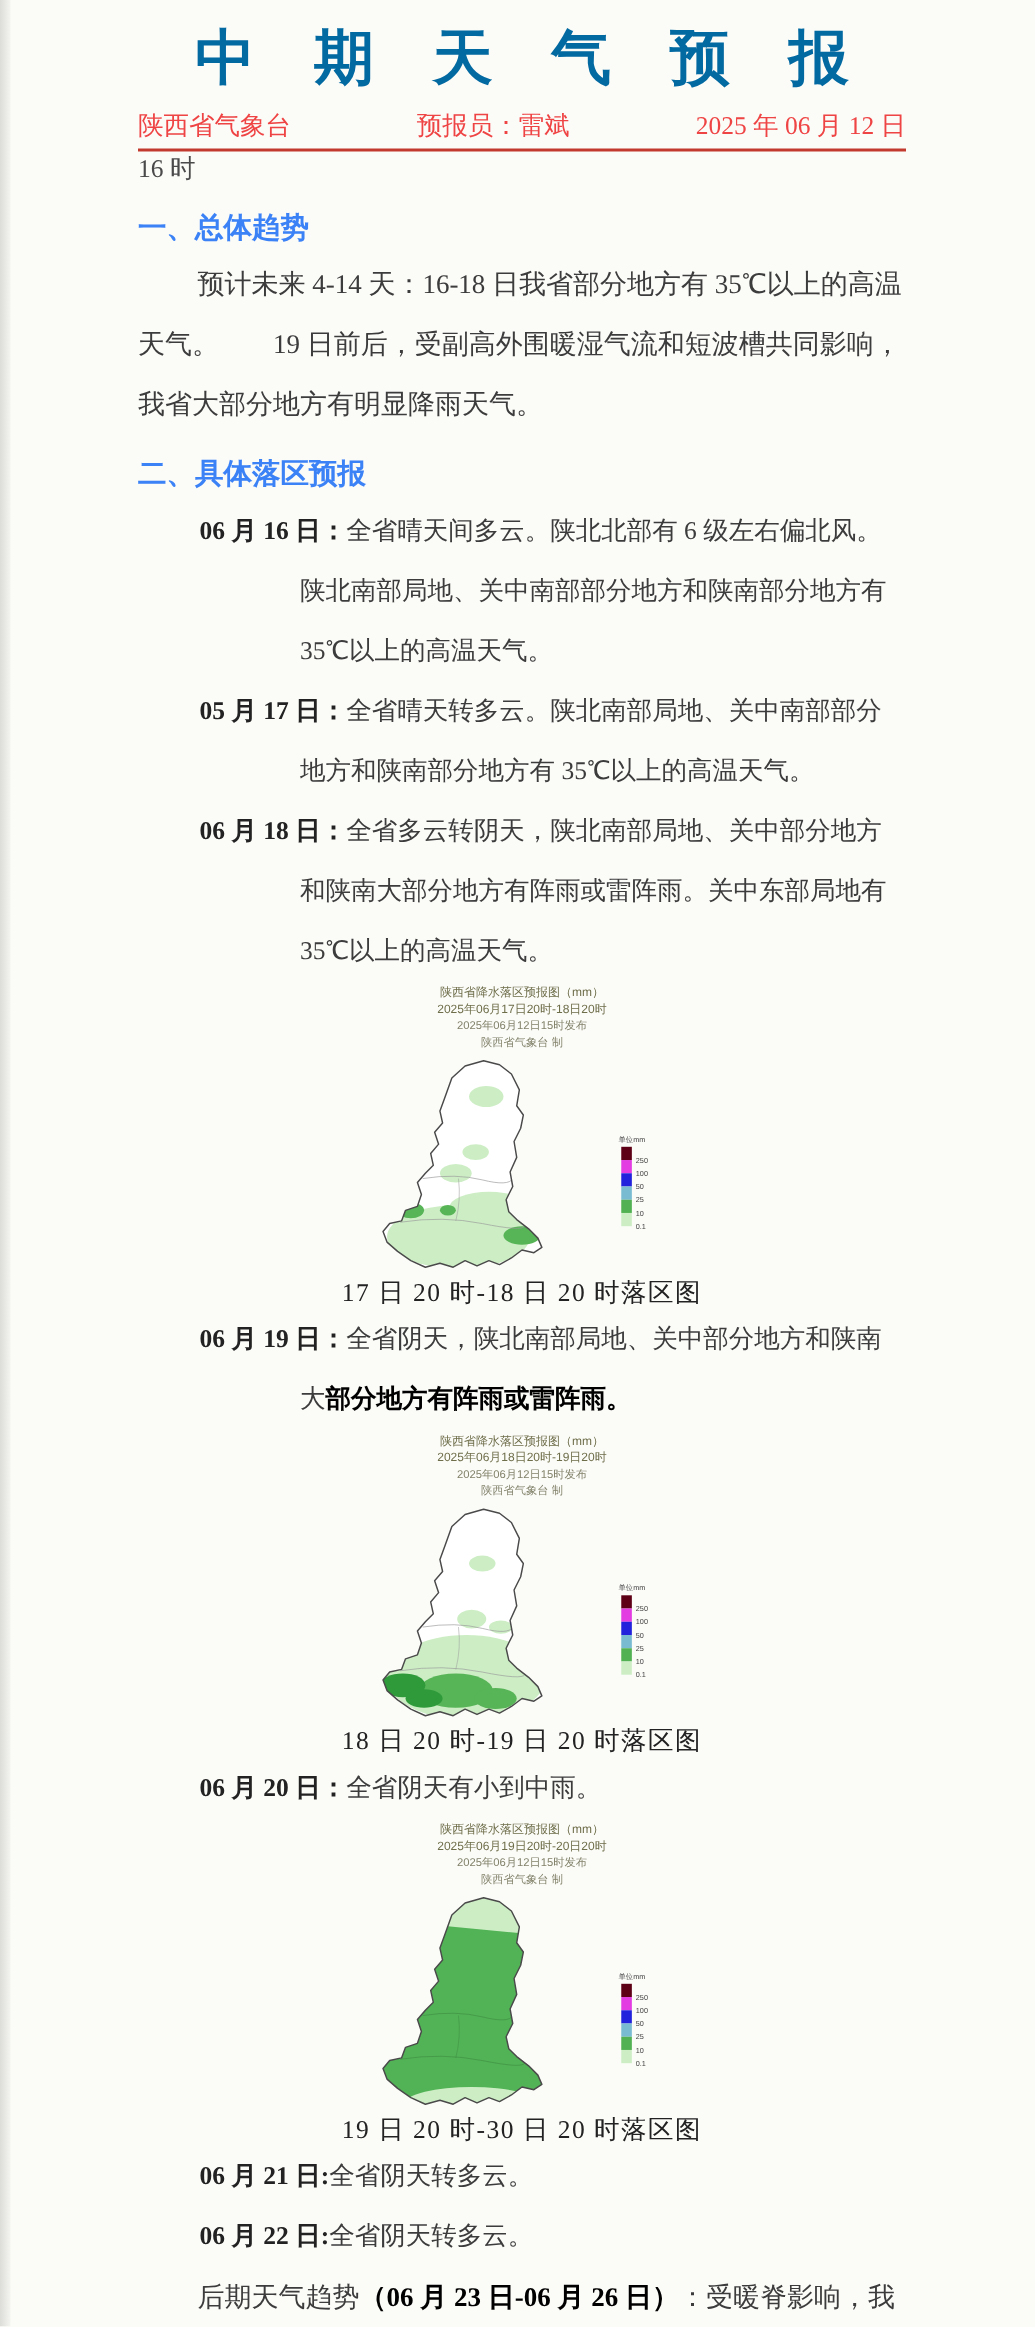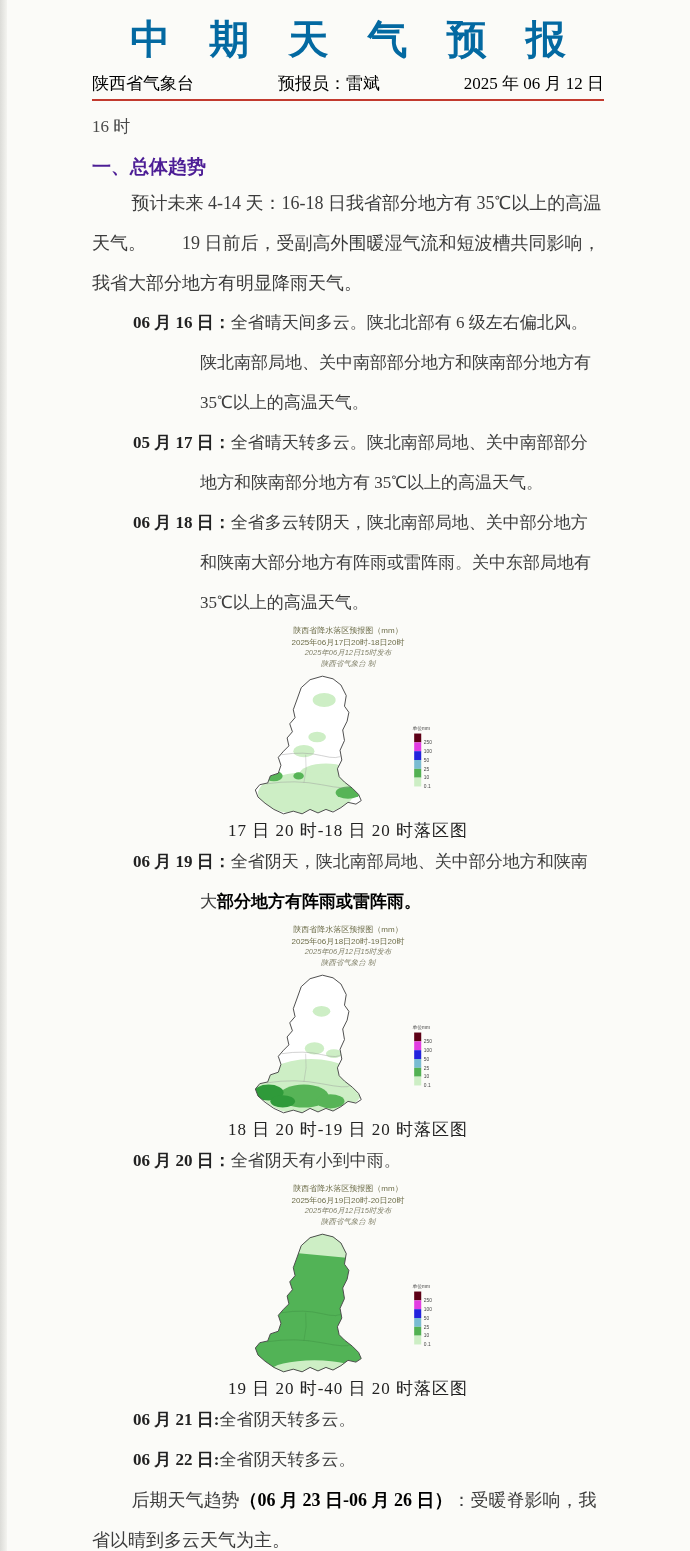--- a/index.html
+++ b/index.html
@@ -28,44 +28,44 @@
     color:#0369a1;
     letter-spacing:14px;
     margin:0 0 8px 0;
     text-indent:14px;
   }
   
   .hdr-row{
     display:flex;justify-content:space-between;align-items:center;
     border-bottom:2px solid #c23a2e;
     padding-bottom:4px;
-    font-size:17px;color:#000000;
-  }
-  .hdr-time{font-size:17px;color:#4a4a4a;margin-top:14px;line-height:1.4;}
+    font-size:17px;color:#ef4444;
+  }
+  .hdr-time{font-size:17px;color:#4a4a4a;line-height:1.4;}
   
   .sec-head{
-    font-family:Liberation Serif, serif;
-    font-weight:bold;font-size:19px;color:#4c1d95;
+    font-family:Liberation Mono, monospace;
+    font-weight:bold;font-size:19px;color:#3b82f6;
     margin:14px 0 2px 0;line-height:1.5;
   }
   
   .para{
     font-size:18px;line-height:40px;color:#3c3c3c;
     text-indent:2.2em;margin:0;font-family:Liberation Serif, serif;
   }
   .day{
     font-size:17px;line-height:40px;color:#3c3c3c;
     padding-left:108px;text-indent:-67px;margin:0;
   }
   .day .dlabel{font-weight:bold;color:#222;}
   .bold-part{font-weight:bold;color:#000000;}
   
   .map-block{width:260px;margin:2px auto 0 auto;text-align:center;}
   .map-titles{font-size:8px;line-height:1.45;color:#6e6e4a;font-family:"Liberation Sans",sans-serif;}
-  .map-titles .t34{color:#83836b;font-size:7.5px;font-style:italic;}
+  .map-titles .t34{color:#83836b;font-size:7.5px;}
   .map-caption{
     font-weight:normal;font-size:17px;color:#222;text-align:center;
     line-height:22px;letter-spacing:1px;margin:0;
   }
   svg{display:block;margin:0 auto;}
   .outlook{
     font-size:18px;line-height:40px;color:#3c3c3c;margin:0;
     text-indent:2.2em;
   }
 </style>
@@ -81,20 +81,21 @@
   <div class="hdr-row">
     <span>陕西省气象台</span>
     <span>预报员：雷斌</span>
     <span>2025 年 06 月 12 日</span>
   </div>
   <div class="hdr-time">16 时</div>
 
   <div class="sec-head">一、总体趋势</div>
   <p class="para">预计未来 4-14 天：16-18 日我省部分地方有 35℃以上的高温天气。　　19 日前后，受副高外围暖湿气流和短波槽共同影响，我省大部分地方有明显降雨天气。</p>
 
+  <div class="sec-head">二、具体落区预报</div>
 
   <p class="day">
     <span class="dlabel">06 月 16 日：</span><span>全省晴天间多云。陕北北部有 6 级左右偏北风。陕北南部局地、关中南部部分地方和陕南部分地方有 35℃以上的高温天气。</span>
   </p>
   <p class="day">
     <span class="dlabel">05 月 17 日：</span><span>全省晴天转多云。陕北南部局地、关中南部部分地方和陕南部分地方有 35℃以上的高温天气。</span>
   </p>
   <p class="day">
     <span class="dlabel">06 月 18 日：</span><span>全省多云转阴天，陕北南部局地、关中部分地方和陕南大部分地方有阵雨或雷阵雨。关中东部局地有 35℃以上的高温天气。</span>
   </p>
@@ -233,21 +234,21 @@
         <rect x="195" y="112" width="8" height="10" fill="#52b152"></rect>
         <rect x="195" y="122" width="8" height="10" fill="#cdeec5"></rect>
         <text x="206" y="84" font-size="5.5" fill="#444">250</text>
         <text x="206" y="94" font-size="5.5" fill="#444">100</text>
         <text x="206" y="104" font-size="5.5" fill="#444">50</text>
         <text x="206" y="114" font-size="5.5" fill="#444">25</text>
         <text x="206" y="124" font-size="5.5" fill="#444">10</text>
         <text x="206" y="134" font-size="5.5" fill="#444">0.1</text>
       </g>
     </svg>
-    <div class="map-caption">19 日 20 时-40 日 20 时落区图</div>
+    <div class="map-caption">19 日 20 时-30 日 20 时落区图</div>
   </div>
 
   <p class="day">
     <span class="dlabel">06 月 21 日:</span><span>全省阴天转多云。</span>
   </p>
   <p class="day">
     <span class="dlabel">06 月 22 日:</span><span>全省阴天转多云。</span>
   </p>
 
   <p class="outlook">

